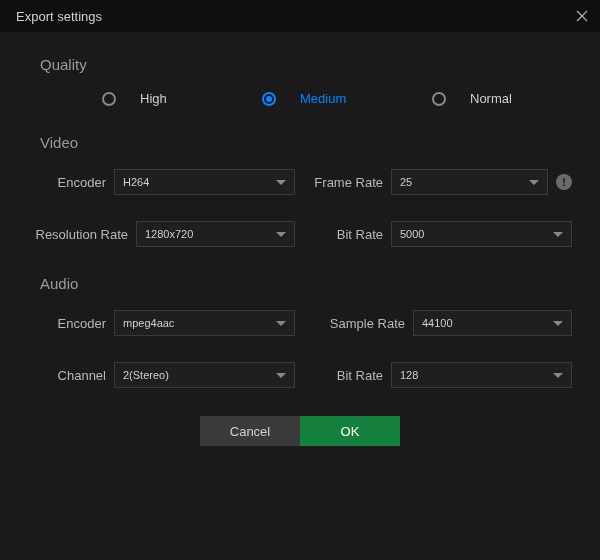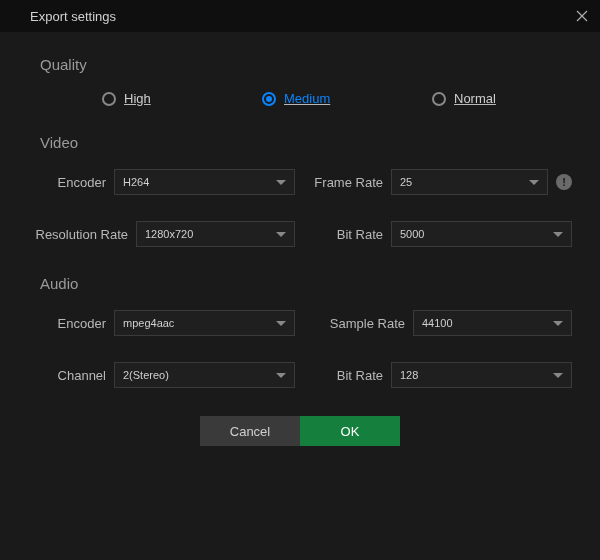--- a/index.html
+++ b/index.html
@@ -14,21 +14,21 @@
       background: #1a1a1a;
       color: #b8b8b8;
       overflow: hidden;
     }
     .titlebar {
       height: 32px;
       background: #0f0f0f;
       display: flex;
       align-items: center;
       justify-content: space-between;
-      padding: 0 10px 0 30px;
+      padding: 0 10px 0 16px;
     }
     .titlebar-title {
       font-size: 13px;
       color: #d0d0d0;
     }
     .close-icon {
       width: 16px;
       height: 16px;
       cursor: pointer;
       color: #aaa;
@@ -50,23 +50,22 @@
     }
     .radio-row {
       display: flex;
       justify-content: flex-start;
       gap: 0;
       padding-left: 74px;
     }
     .radio-item {
       display: flex;
       align-items: center;
-      gap: 8px;
-      cursor: pointer;
-      text-decoration: underline;
+      gap: 24px;
+      cursor: pointer;
     }
     .radio-item:nth-child(1) { width: 160px; }
     .radio-item:nth-child(2) { width: 170px; }
     .radio-circle {
       width: 14px;
       height: 14px;
       border: 2px solid #888;
       border-radius: 50%;
       display: flex;
       align-items: center;

